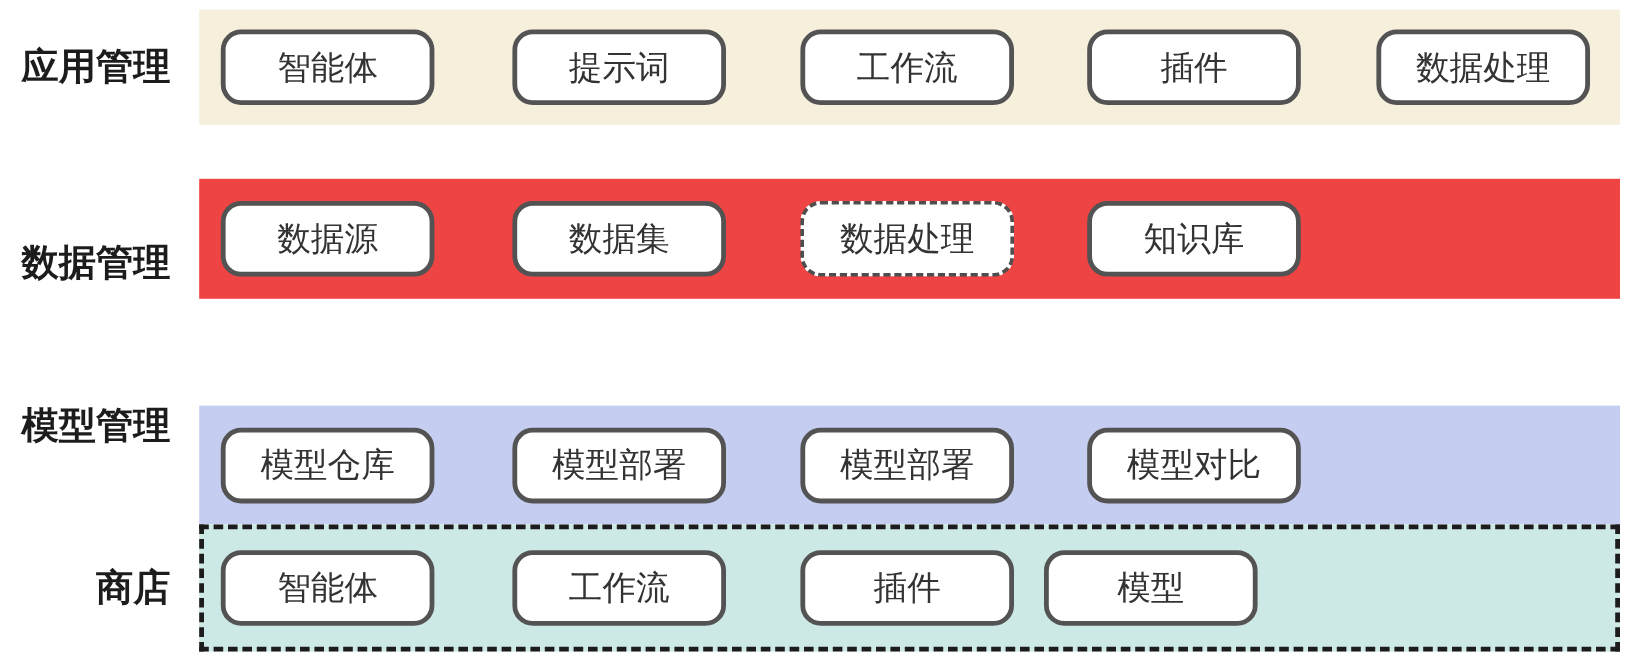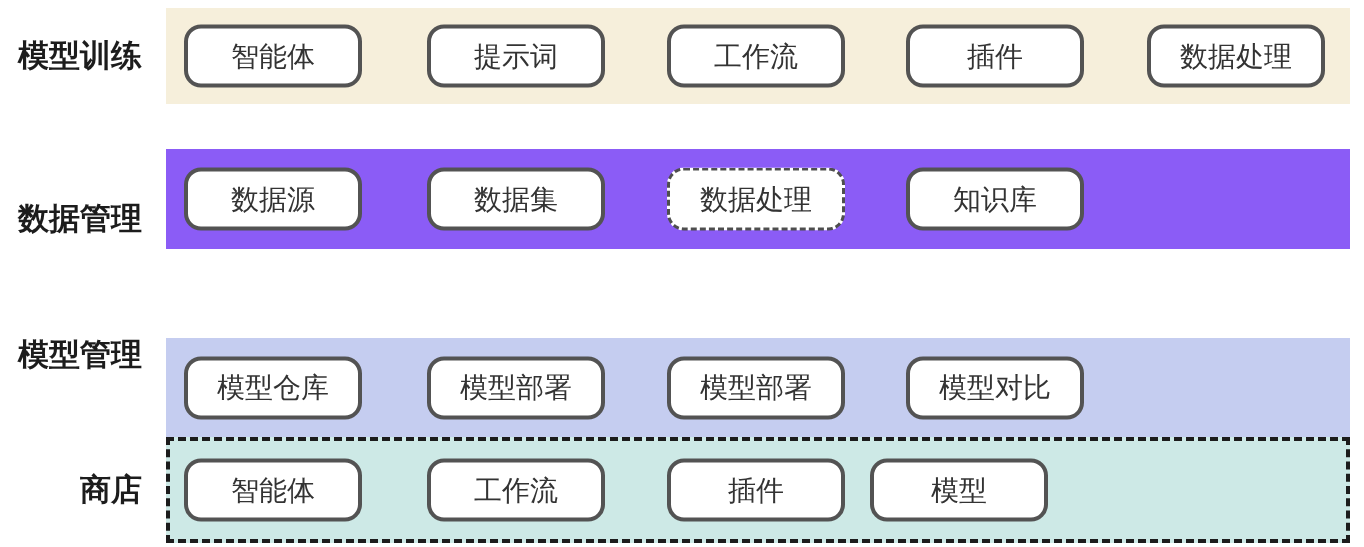--- a/index.html
+++ b/index.html
@@ -67,31 +67,31 @@
   .band-r4 .c1 { left: 14px; }
   .band-r4 .c2 { left: 257px; }
   .band-r4 .c3 { left: 497px; }
   .band-r4 .c4 { left: 700px; }
 </style>
 </head>
 <body>
 
 <div class="canvas">
 
-  <div class="row-label lbl-r1">模型训练</div>
+  <div class="row-label lbl-r1">应用管理</div>
   <div class="band band-r1" style="background-color: rgb(246, 239, 219);">
     <div class="node c1">智能体</div>
     <div class="node c2">提示词</div>
     <div class="node c3">工作流</div>
     <div class="node c4">插件</div>
     <div class="node c5">数据处理</div>
   </div>
 
   <div class="row-label lbl-r2">数据管理</div>
-  <div class="band band-r2" style="background-color: #8b5cf6;">
+  <div class="band band-r2" style="background-color: #ef4444;">
     <div class="node c1">数据源</div>
     <div class="node c2">数据集</div>
     <div class="node c3 dashed">数据处理</div>
     <div class="node c4">知识库</div>
   </div>
 
   <div class="row-label lbl-r3">模型管理</div>
   <div class="band band-r3" style="background-color: rgb(197, 205, 240); margin-top: 32px;">
     <div class="node c1">模型仓库</div>
     <div class="node c2">模型部署</div>

